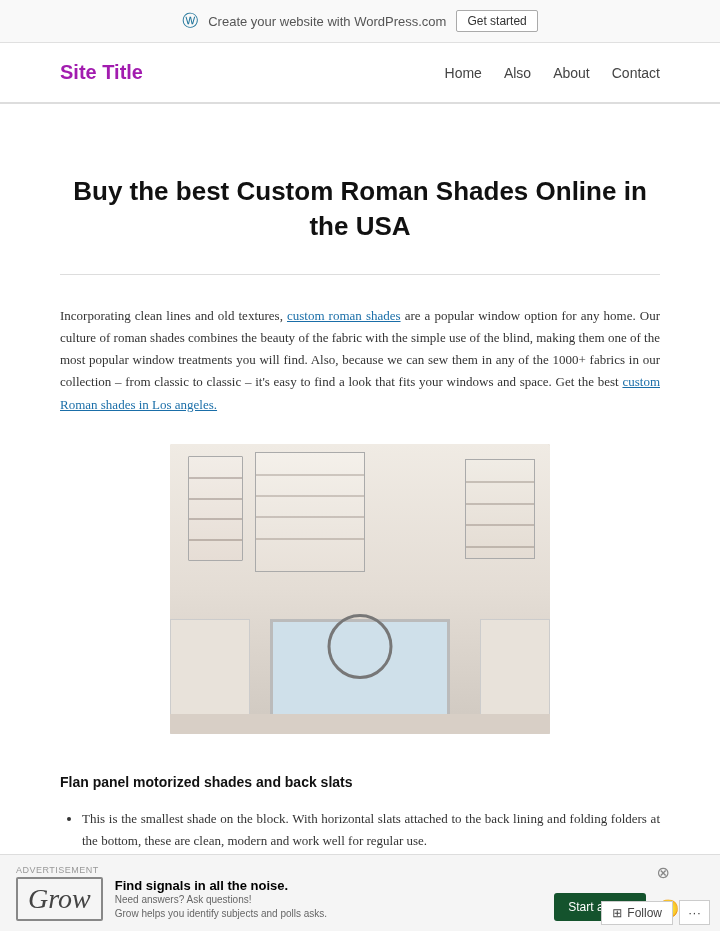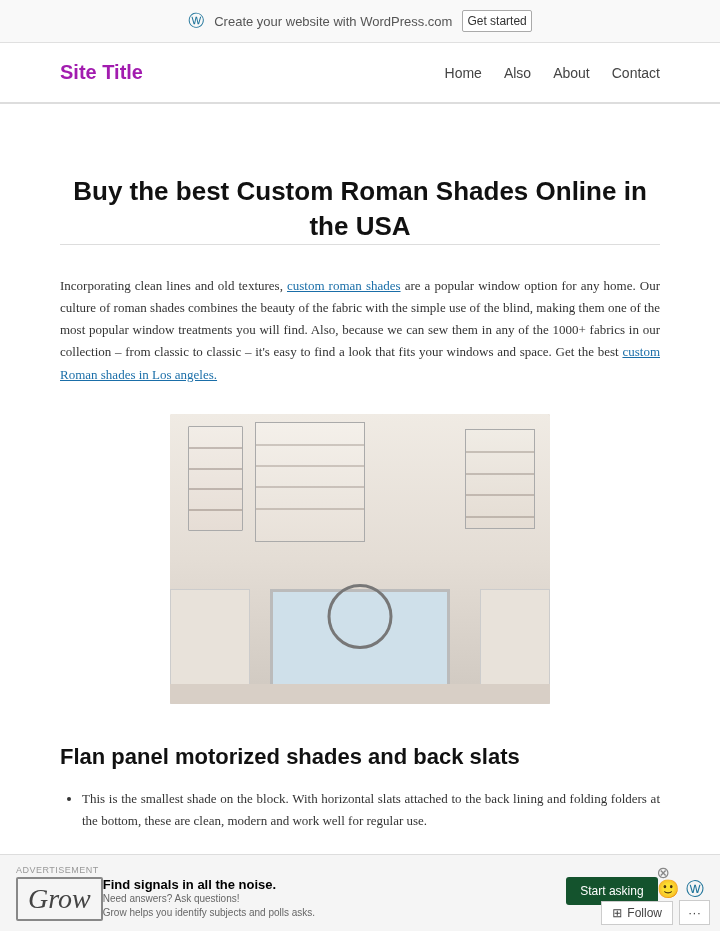--- a/index.html
+++ b/index.html
@@ -19,21 +19,21 @@
       justify-content: center;
       gap: 10px;
     }
     .top-banner .wp-icon {
       color: #21759b;
       font-size: 16px;
     }
     .get-started-btn {
       border: 1px solid #aaa;
       background: #fff;
-      padding: 3px 4px;
+      padding: 3px 10px;
       font-size: 12px;
       cursor: pointer;
       color: #333;
       border-radius: 2px;
     }
 
     
     .site-header {
       padding: 18px 60px;
       border-bottom: 1px solid #ddd;
@@ -67,20 +67,21 @@
     }
 
     
     .page-title {
       font-family: Arial, sans-serif;
       font-size: 26px;
       font-weight: bold;
       text-align: center;
       color: #111;
       line-height: 1.35;
+      margin-bottom: 30px;
     }
 
     .divider {
       border: none;
       border-top: 1px solid #ddd;
       margin: 0 0 30px 0;
     }
 
     
     .body-text {
@@ -112,21 +113,21 @@
     }
     .room-bg {
       position: absolute;
       inset: 0;
       background: linear-gradient(180deg, #f0ebe4 0%, #e4ddd5 50%, #cfc8c0 100%);
     }
 
     
     .section-heading {
       font-family: Arial, sans-serif;
-      font-size: 22px;
+      font-size: 14px;
       font-weight: bold;
       color: #111;
       margin-bottom: 18px;
       margin-top: 9px;
     }
 
     
     .bullet-list {
       list-style: disc;
       padding-left: 22px;
@@ -158,21 +159,22 @@
     }
     .ad-label {
       font-size: 9px;
       color: #999;
       text-transform: uppercase;
       letter-spacing: 0.5px;
       align-self: flex-start;
     }
     .ad-logo-area {
       display: flex;
-      align-items: flex-start;
+      align-items: flex-end;
+      gap: 12px;
       flex: 1;
     }
     .ad-grow-logo {
       font-size: 28px;
       font-style: italic;
       font-family: Georgia, serif;
       color: #444;
       border: 2px solid #888;
       padding: 4px 10px;
       border-radius: 2px;

